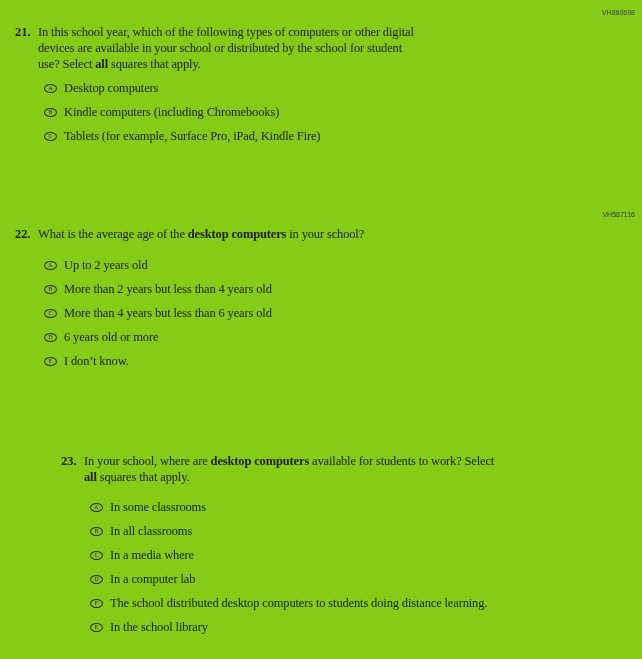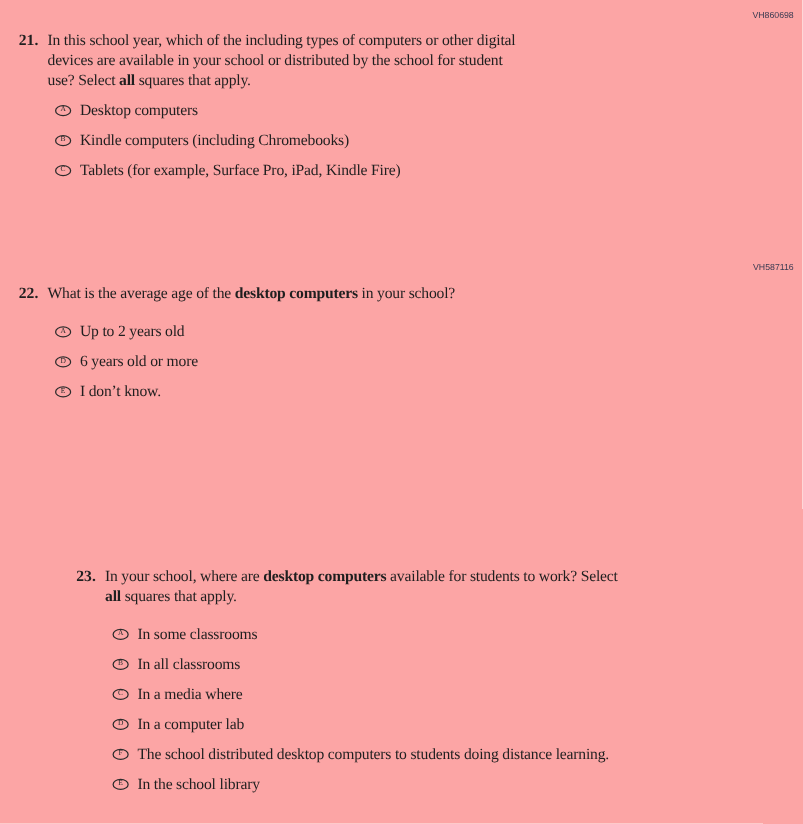--- a/index.html
+++ b/index.html
@@ -1,20 +1,20 @@
 <!DOCTYPE html>
 <html><head>
 <meta charset="utf-8">
 <style>
   html, body { margin: 0; padding: 0; background: #ffffff; }
   .page {
     position: relative;
     width: 642px;
     height: 659px;
-    background: #fca5a5;
+    background: #84cc16;
     font-family: "Liberation Serif", "DejaVu Serif", serif;
     color: #1f1f1f;
     overflow: hidden;
   }
   .q-section {
     position: absolute;
     left: 0;
     width: 642px;
   }
   .q-pos-0 { top: 9px; }
@@ -88,21 +88,21 @@
 </head>
 <body>
 
 <div class="page">
 
     <section class="q-section q-pos-0">
       <div class="code">VH860698</div>
       <div class="q-head">
         <div class="q-num">21.</div>
         <div class="q-text">
-          <span class="q-line"><span class="seg">In this school year, which of the including types of computers or other digital</span></span>
+          <span class="q-line"><span class="seg">In this school year, which of the following types of computers or other digital</span></span>
           <span class="q-line"><span class="seg">devices are available in your school or distributed by the school for student</span></span>
           <span class="q-line"><span class="seg">use? Select </span><span class="seg-b">all</span><span class="seg"> squares that apply.</span></span>
         </div>
       </div>
       <div class="options">
     <div class="option">
       <span class="bubble">A</span>
       <span class="option-label">Desktop computers</span>
     </div>
 
@@ -125,21 +125,29 @@
         <div class="q-text">
           <span class="q-line"><span class="seg">What is the average age of the </span><span class="seg-b">desktop computers</span><span class="seg"> in your school?</span></span>
         </div>
       </div>
       <div class="options">
     <div class="option">
       <span class="bubble">A</span>
       <span class="option-label">Up to 2 years old</span>
     </div>
 
-
+    <div class="option">
+      <span class="bubble">B</span>
+      <span class="option-label">More than 2 years but less than 4 years old</span>
+    </div>
+
+    <div class="option">
+      <span class="bubble">C</span>
+      <span class="option-label">More than 4 years but less than 6 years old</span>
+    </div>
 
     <div class="option">
       <span class="bubble">D</span>
       <span class="option-label">6 years old or more</span>
     </div>
 
     <div class="option">
       <span class="bubble">E</span>
       <span class="option-label">I don’t know.</span>
     </div>

